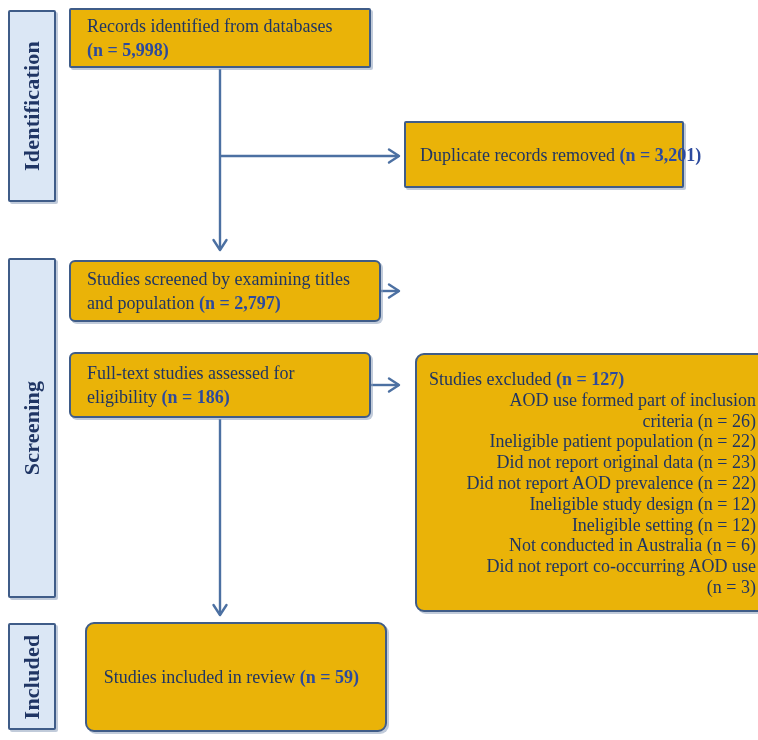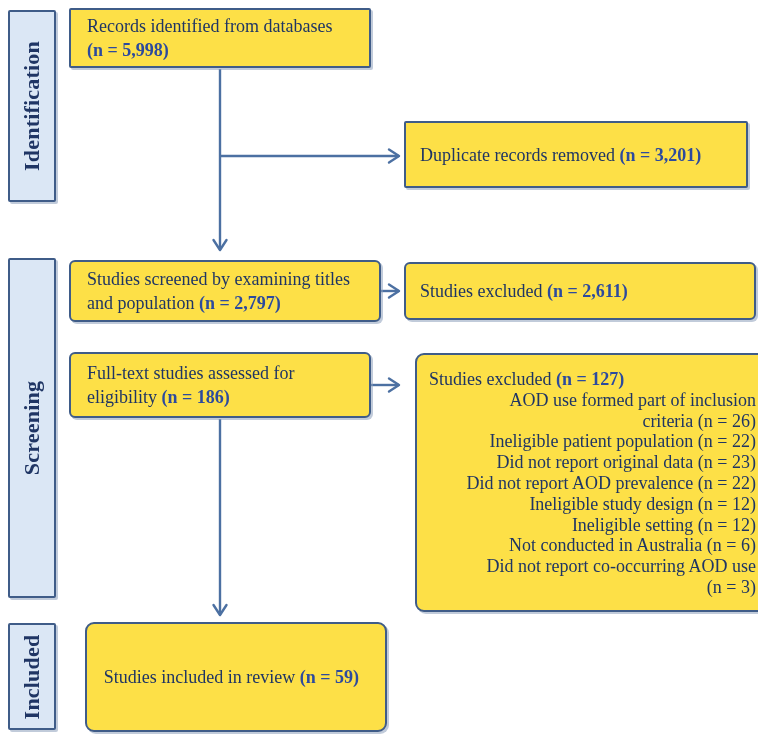--- a/index.html
+++ b/index.html
@@ -46,33 +46,33 @@
     color: #1f3564;
     letter-spacing: 0.2px;
   }
   .stage-identification { top: 10px;  height: 192px; }
   .stage-screening      { top: 258px; height: 340px; }
   .stage-included       { top: 623px; height: 107px; }
 
   .box {
     position: absolute;
     box-sizing: border-box;
-    background: #fde047;
+    background: #eab308;
     border: 2.5px solid #3f5c88;
     box-shadow: 2px 2px 0 rgba(142,160,188,0.55);
     display: flex;
     flex-direction: column;
     justify-content: center;
     line-height: 24px;
   }
   .box .line { white-space: nowrap; }
   .n { font-weight: bold; color: #2c4a9e; }
 
   .box-records   { left: 69px;  top: 8px;   width: 302px; height: 60px;  border-radius: 2px; padding: 2px 10px 2px 16px; }
-  .box-dupes     { left: 404px; top: 121px; width: 344px; height: 67px;  border-radius: 2px; padding: 2px 8px 2px 14px; }
+  .box-dupes     { left: 404px; top: 121px; width: 280px; height: 67px;  border-radius: 2px; padding: 2px 8px 2px 14px; }
   .box-screened  { left: 69px;  top: 260px; width: 312px; height: 62px;  border-radius: 6px; padding: 2px 10px 2px 16px; }
   .box-excl1     { left: 404px; top: 262px; width: 352px; height: 58px;  border-radius: 6px; padding: 2px 8px 2px 14px; }
   .box-fulltext  { left: 69px;  top: 352px; width: 302px; height: 66px;  border-radius: 6px; padding: 2px 10px 2px 16px; }
   .box-excl2     { left: 404px; top: 353px; width: 352px; height: 259px; border-radius: 9px;
                    padding: 14px 9px 6px 12px; justify-content: flex-start; line-height: 20.8px; margin-left: 11px; }
   .box-included  { left: 85px;  top: 622px; width: 302px; height: 110px; border-radius: 9px; padding: 2px 26px 2px 16px; text-align: right; }
 
   .reason { margin-left: 27px; text-align: right; }
 </style>
 </head>
@@ -116,26 +116,20 @@
   </div>
 
   <div class="box box-screened">
     <div class="line">Studies screened by examining titles</div>
     <div class="line">
       <span>and population</span>
       <span class="n">(n&nbsp;=&nbsp;2,797)</span>
     </div>
   </div>
 
-  <div class="box box-excl1">
-    <div class="line">
-      <span>Studies excluded</span>
-      <span class="n">(n&nbsp;=&nbsp;2,611)</span>
-    </div>
-  </div>
 
   <div class="box box-fulltext">
     <div class="line">Full-text studies assessed for</div>
     <div class="line">
       <span>eligibility</span>
       <span class="n">(n&nbsp;=&nbsp;186)</span>
     </div>
   </div>
 
   <div class="box box-excl2">

